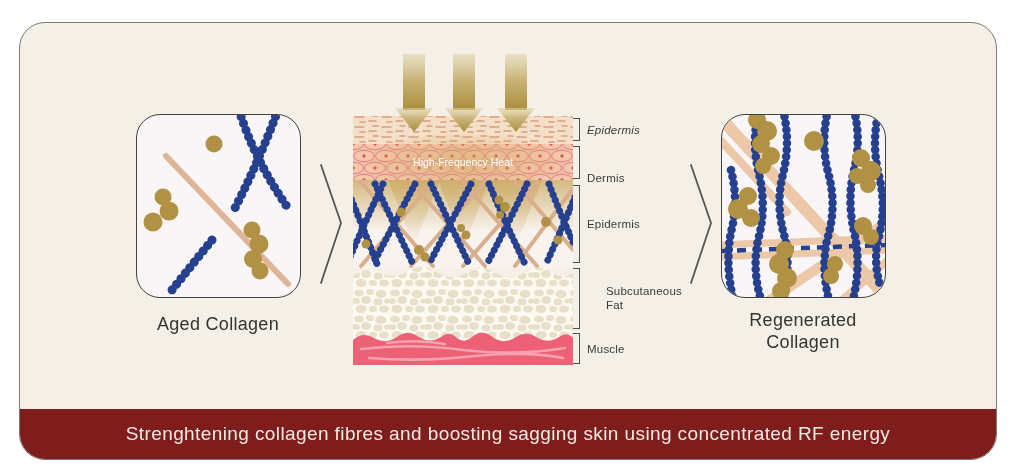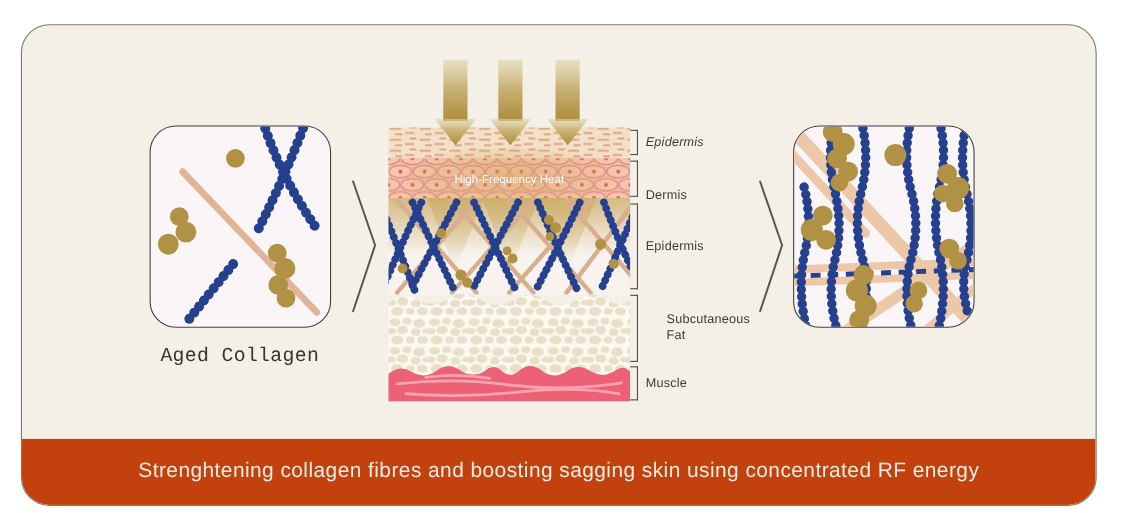--- a/index.html
+++ b/index.html
@@ -6,35 +6,35 @@
   .stage{position:relative;width:1024px;height:466px;background:#ffffff;overflow:hidden;
          font-family:"Liberation Sans",sans-serif;}
   .card{position:absolute;left:19px;top:22px;width:978px;height:438px;background:#f4f0e7;
         border:1.5px solid #7d7a74;border-radius:26px;overflow:hidden;box-sizing:border-box;}
   .panel{position:absolute;width:165px;height:184px;background:#faf5f7;border:1.5px solid #45413d;
          border-radius:24px;overflow:hidden;box-sizing:border-box;}
   .panel svg{position:absolute;left:-1px;top:-1px;}
   .panel-aged{left:116px;top:91px;}
   .panel-regen{left:701px;top:91px;}
   .panel-label{position:absolute;color:#37332e;font-size:18px;letter-spacing:.3px;text-align:center;line-height:22px;}
-  .label-aged{left:98px;top:290px;width:200px;font-family:Liberation Mono, monospace;}
+  .label-aged{left:98px;top:290px;width:200px;}
   .label-regen{left:713px;top:286px;width:140px;}
   .chevron{position:absolute;width:26px;height:122px;}
   .chev-1{left:298px;top:140px;}
   .chev-2{left:668px;top:140px;}
   .skin-svg{position:absolute;left:333px;top:31px;width:220px;height:311px;}
   .bracket{position:absolute;left:553px;width:7px;border-top:1.5px solid #524e49;
            border-bottom:1.5px solid #524e49;border-right:1.5px solid #524e49;box-sizing:border-box;}
   .layer-text{position:absolute;left:567px;color:#3e3a35;font-size:11.5px;line-height:14px;letter-spacing:.2px;}
   .lbl-epidermis-br{top:95px;height:23px;}   .lbl-epidermis-tx{top:100px;font-style:italic;}
   .lbl-dermis-br{top:123px;height:33px;}     .lbl-dermis-tx{top:132px;margin-top:16px;}
   .lbl-collagen-br{top:162px;height:78px;}   .lbl-collagen-tx{top:194px;}
   .lbl-fat-br{top:245px;height:61px;}        .lbl-fat-tx{top:261px;width:88px;margin-left:19px;}
   .lbl-muscle-br{top:310px;height:31px;}     .lbl-muscle-tx{top:319px;}
-  .banner{position:absolute;left:0;bottom:0;width:100%;height:60px;background:#c2410c;
+  .banner{position:absolute;left:0;bottom:0;width:100%;height:50px;background:#7f1d1d;
           display:flex;align-items:center;justify-content:center;text-align:right;}
   .banner span{color:#efece4;font-size:19px;letter-spacing:.4px;}
 </style>
 </head>
 <body>
 
 <div class="stage">
   <div class="card">
 
     <div class="panel panel-aged">
@@ -255,19 +255,20 @@
             <circle cx="150" cy="123" r="8"></circle>
           <circle cx="64" cy="136" r="9"></circle>
             <circle cx="58" cy="150" r="10"></circle>
             <circle cx="66" cy="164" r="10"></circle>
             <circle cx="60" cy="177" r="9"></circle>
           <circle cx="114" cy="150" r="8"></circle>
             <circle cx="110" cy="162" r="8"></circle>
         </g>
       </svg>
     </div>
+    <div class="panel-label label-regen">Regenerated Collagen</div>
 
     <div class="banner">
       <span>Strenghtening collagen fibres and boosting sagging skin using concentrated RF energy</span>
     </div>
 
   </div>
 </div>
 
 </body></html>

